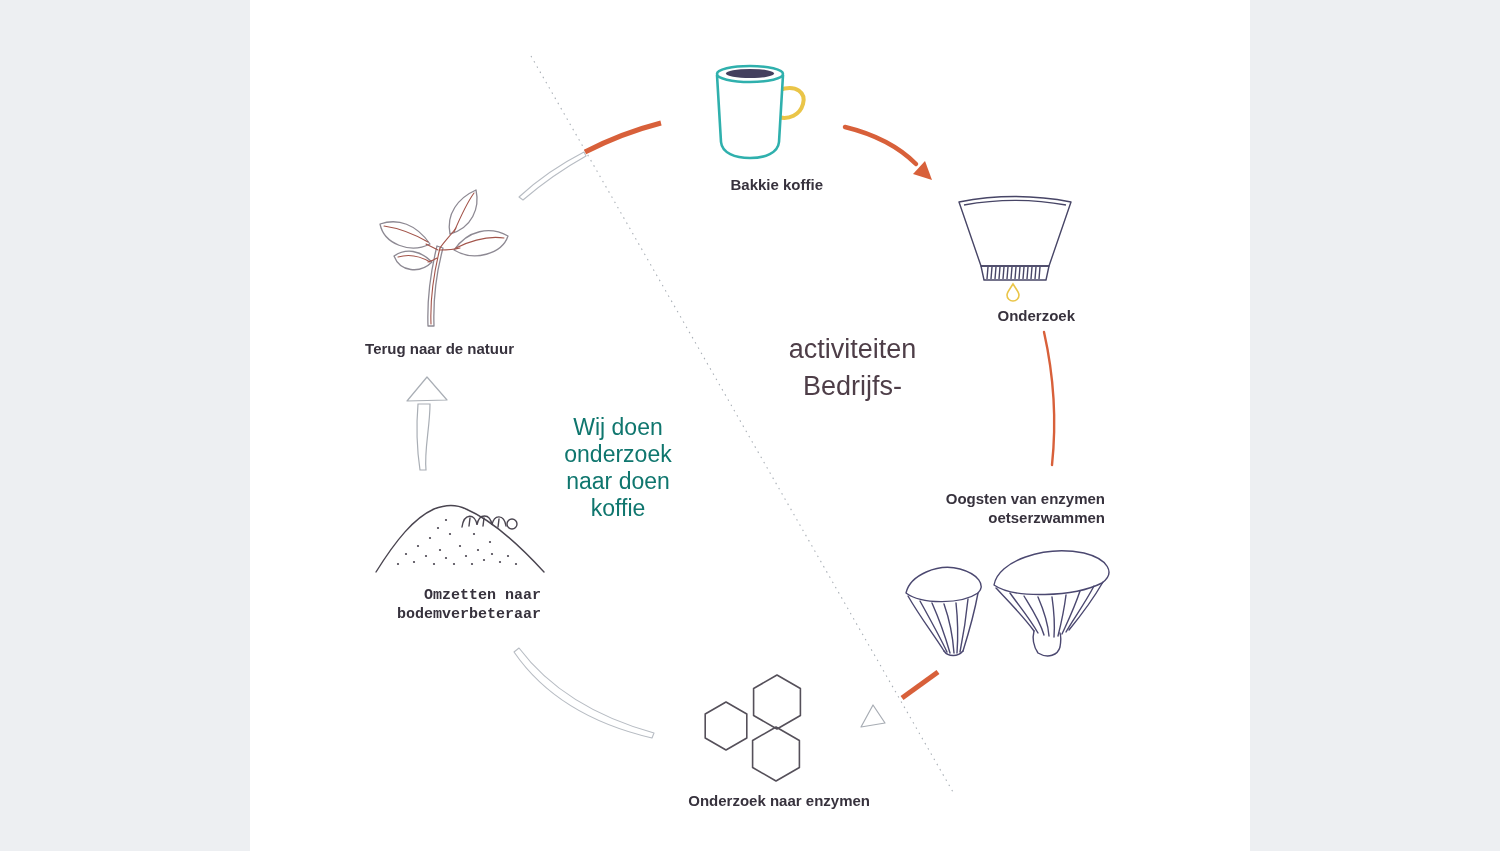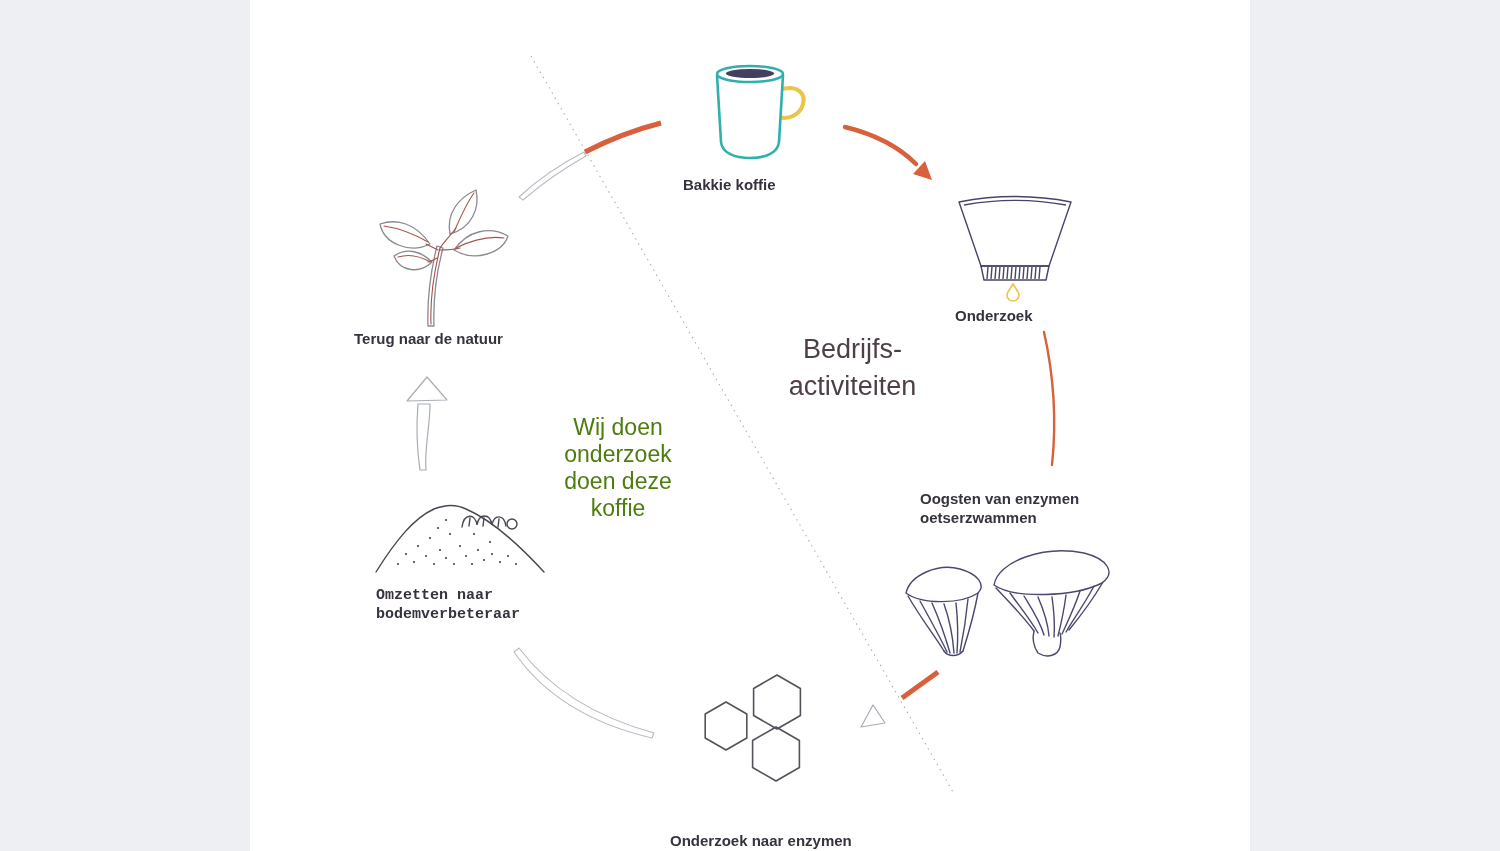--- a/index.html
+++ b/index.html
@@ -1,24 +1,24 @@
 <!DOCTYPE html>
 <html><head>
 <meta charset="utf-8">
 <style>
   html,body{margin:0;padding:0;background:#edeff2;font-family:"Liberation Sans","DejaVu Sans",sans-serif;}
   #stage{position:relative;width:1500px;height:851px;overflow:hidden;background:#edeff2;}
   .canvas-white{position:absolute;left:250px;top:0;width:1000px;height:851px;background:#ffffff;}
   .connectors{position:absolute;left:0;top:0;}
   .icon-box{position:absolute;}
   .icon-box svg{display:block;width:100%;height:100%;}
-  .step-label{position:absolute;font-size:15px;font-weight:600;color:#37323d;text-align:left;line-height:1.28;}
+  .step-label{position:absolute;font-size:15px;font-weight:600;color:#37323d;text-align:right;line-height:1.28;}
   .page-title{position:absolute;left:765px;top:331px;width:175px;text-align:center;font-size:27px;font-weight:400;color:#4e3e48;line-height:37px;}
   .page-title span{display:block;}
-  .research-note{position:absolute;left:558px;top:414px;width:120px;text-align:center;font-size:23px;font-weight:400;color:#4d7c0f;line-height:27px;}
+  .research-note{position:absolute;left:558px;top:414px;width:120px;text-align:center;font-size:23px;font-weight:400;color:#0f766e;line-height:27px;}
   .research-note span{display:block;}
 </style>
 </head>
 <body>
 
 <div id="stage">
   <div class="canvas-white"></div>
 
   <svg class="connectors" width="1500" height="851" viewBox="0 0 1500 851">
     <line x1="531" y1="56" x2="953" y2="792" stroke="#a9afb6" stroke-width="1.1" stroke-dasharray="1.5 4.5"></line>
@@ -125,21 +125,21 @@
   <div>
     <div class="icon-box" style="left:700px;top:672px;width:105px;height:112px;">
       <svg viewBox="0 0 105 112">
         <g fill="none" stroke="#55505a" stroke-width="1.6" stroke-linejoin="round">
           <polygon points="77,3 100.4,16.5 100.4,43.5 77,57 53.6,43.5 53.6,16.5"></polygon>
           <polygon points="26,30 46.8,42 46.8,66 26,78 5.2,66 5.2,42"></polygon>
           <polygon points="76,55 99.4,68.5 99.4,95.5 76,109 52.6,95.5 52.6,68.5"></polygon>
         </g>
       </svg>
     </div>
-    <div class="step-label" style="left:670px;top:791px;width:200px;margin-top:40px;">Onderzoek naar enzymen</div>
+    <div class="step-label" style="left:670px;top:791px;width:200px;">Onderzoek naar enzymen</div>
   </div>
 
   <div>
     <div class="icon-box" style="left:374px;top:494px;width:172px;height:80px;">
       <svg viewBox="0 0 172 80">
         <g fill="none" stroke="#4a4550" stroke-width="1.4" stroke-linecap="round">
           <path d="M2 78 C22 46 40 24 60 15 C70 11 82 10 92 15 C120 27 148 54 170 78"></path>
           <path d="M88 33 C90 19 101 19 103 31 C105 19 116 19 118 31 C120 20 130 20 132 32"></path>
           <circle cx="138" cy="30" r="5"></circle>
           <path d="M96 24 L95 32"></path>
@@ -195,27 +195,27 @@
             <path d="M64 64 C72 64 80 63 84 62"></path>
             <path d="M80 62 C96 54 114 50 128 52"></path>
             <path d="M62 64 C58 62 54 60 50 58"></path>
             <path d="M52 56 C38 48 22 42 8 40"></path>
             <path d="M61 72 C58 74 55 75 52 76"></path>
             <path d="M54 76 C44 70 32 68 22 71"></path>
           </g>
         </g>
       </svg>
     </div>
-    <div class="step-label" style="left:354px;top:329px;width:160px;">Terug naar de natuur</div>
+    <div class="step-label" style="left:354px;top:339px;width:160px;">Terug naar de natuur</div>
   </div>
 
   <div class="page-title">
+    <span>activiteiten</span>
     <span>Bedrijfs-</span>
-    <span>activiteiten</span>
   </div>
 
   <div class="research-note">
     <span>Wij doen</span>
     <span>onderzoek</span>
-    <span>doen deze</span>
+    <span>naar doen</span>
     <span>koffie</span>
   </div>
 </div>
 
 </body></html>

